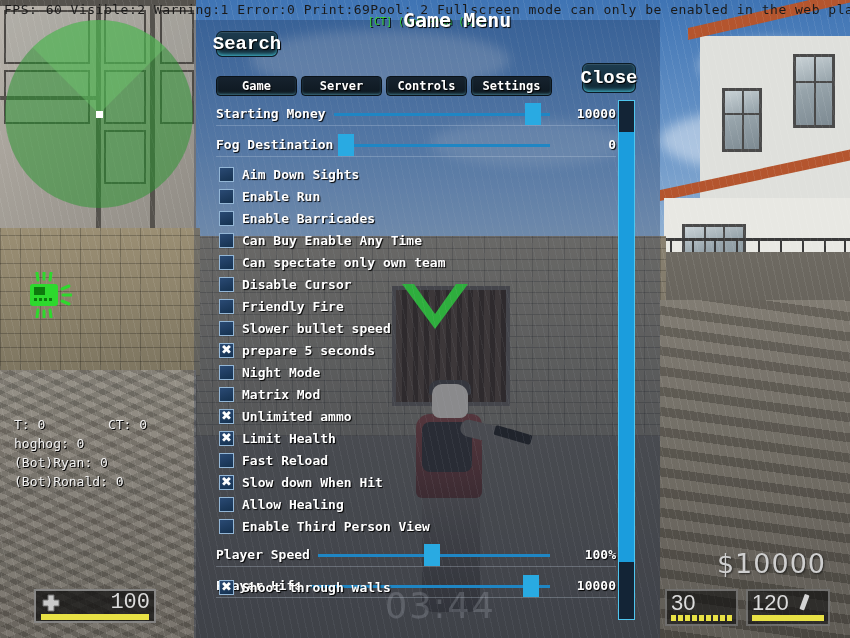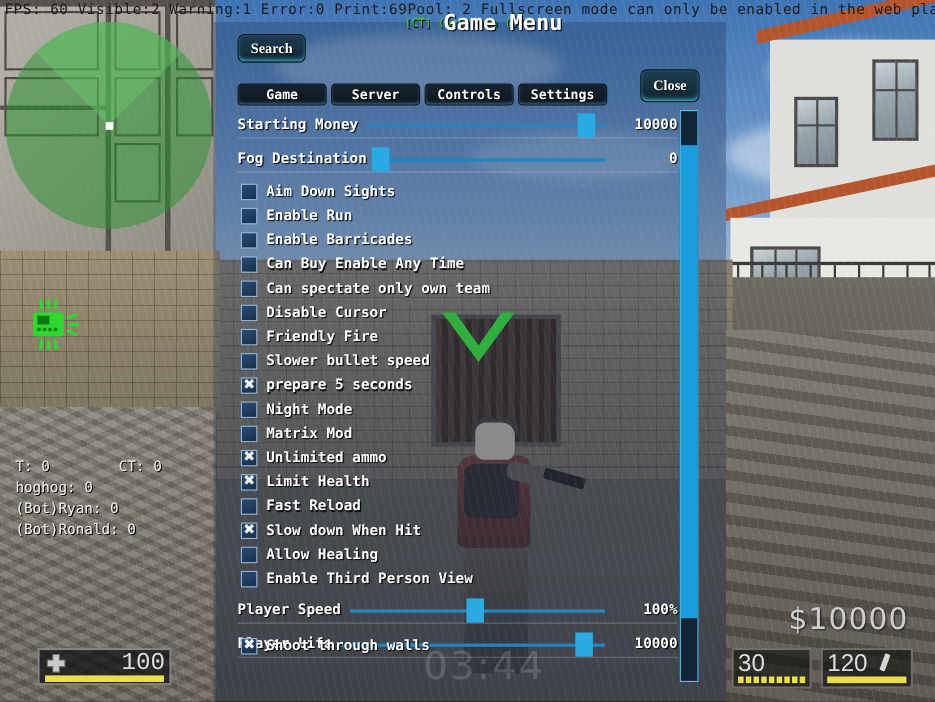--- a/index.html
+++ b/index.html
@@ -174,22 +174,22 @@
 
   .panel{
     position:absolute; left:194px; top:20px; width:466px; height:618px;
     background:rgba(30,48,80,.30);
   }
 
   .btn{
     background:linear-gradient(180deg,#1d3c50 0%,#17313f 55%,#0f2330 100%);
     border:1px solid #0b1b25;
     border-radius:6px;
-    color:#fff; font-weight:bold; font-size:13px;
-    font-family:Liberation Serif, serif;
+    color:#fff; font-weight:bold; font-size:19px;
+    font-family:Liberation Mono, monospace;
     text-shadow:1px 1px 1px #000;
     box-shadow:inset 0 -3px 5px -2px #4fd8ef, inset 0 1px 0 rgba(255,255,255,.10);
     cursor:pointer;
     display:flex; align-items:center; justify-content:center;
   }
   .search-btn{ position:absolute; left:216px; top:31px; width:62px; height:26px; }
   .close-btn{ position:absolute; left:582px; top:63px; width:54px; height:30px; }
 
   .tabbar{ position:absolute; left:216px; top:76px; display:flex; gap:4px; }
   .tab{

